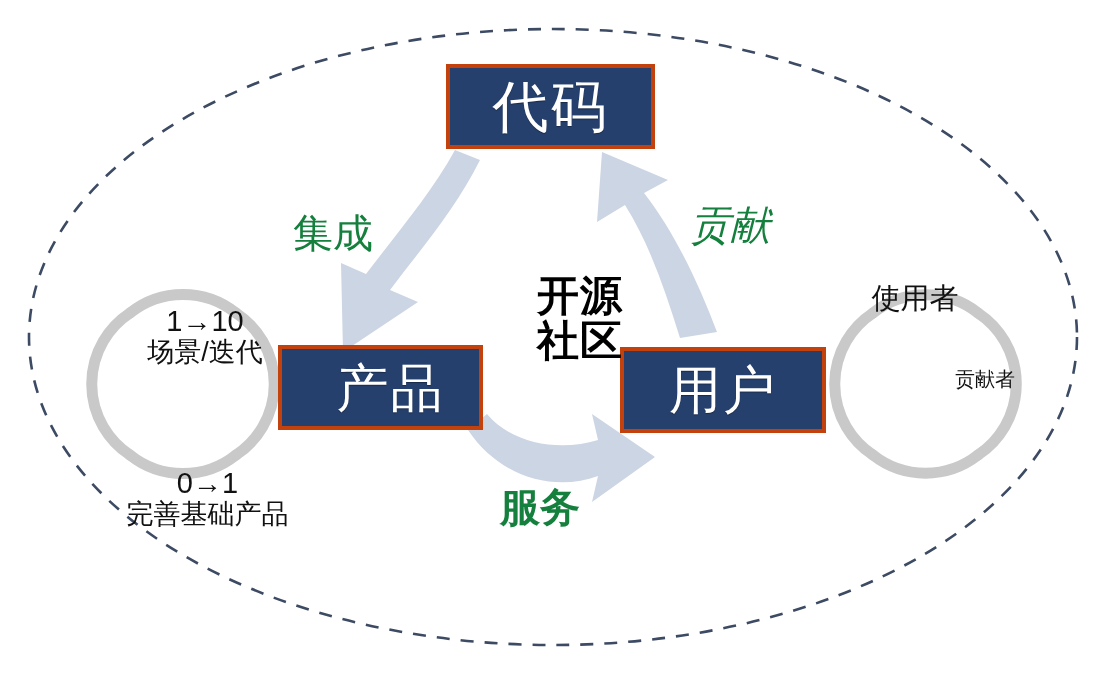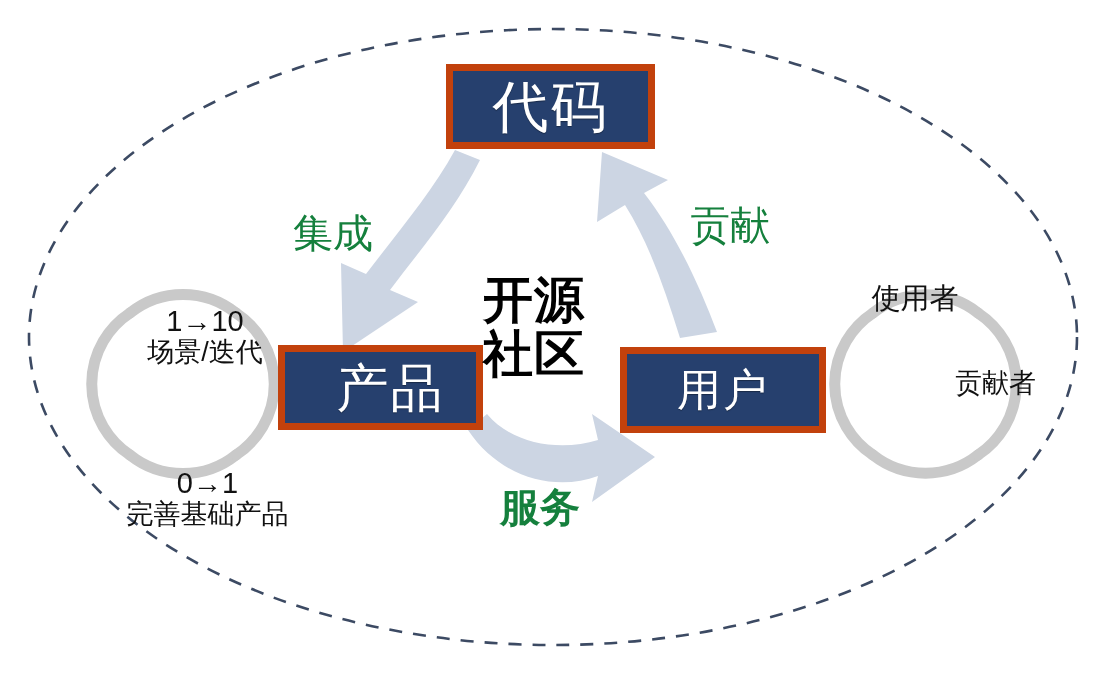--- a/index.html
+++ b/index.html
@@ -17,62 +17,62 @@
   }
   #vector-layer {
     position: absolute;
     left: 0; top: 0;
     width: 1107px;
     height: 675px;
   }
   .node-box {
     position: absolute;
     background: #26406e;
-    border: 7px solid #c2410c;
+    border: 4px solid #c2410c;
     display: flex;
     align-items: center;
     justify-content: center;
     box-sizing: border-box;
     color: #ffffff;
     font-weight: 400;
     letter-spacing: 2px;
     text-shadow: 0 1px 1px rgba(0,0,0,0.35);
   }
   .node-box .node-label {
     display: block;
     line-height: 1;
     white-space: nowrap;
   }
   #node-code   { left: 446px; top: 64px;  width: 209px; height: 85px; }
   #node-code .node-label   { font-size: 56px; }
   #node-product{ left: 278px; top: 345px; width: 205px; height: 85px; padding-left: 20px; }
   #node-product .node-label{ font-size: 52px; }
   #node-user   { left: 620px; top: 347px; width: 206px; height: 86px; }
-  #node-user .node-label   { font-size: 44px; }
+  #node-user .node-label   { font-size: 52px; }
 
   .flow-label {
     position: absolute;
     color: #15803d;
     font-size: 40px;
     line-height: 1;
     white-space: nowrap;
     font-weight: 400;
   }
   #label-integrate { left: 293px; top: 213px; }
-  #label-contribute{ left: 690px; top: 205px; }
+  #label-contribute{ left: 690px; top: 205px; font-style: italic; }
   #label-service   { left: 500px; top: 487px; font-weight: bold; }
 
   #center-title {
     position: absolute;
     left: 483px;
     top: 273px;
     width: 140px;
-    text-align: left;
+    text-align: right;
     color: #000000;
-    font-size: 50px;
+    font-size: 42px;
     font-weight: bold;
     line-height: 1.08;
     letter-spacing: 1px;
   }
   #center-title .t-line { display: block; white-space: nowrap; }
 
   .ring-label {
     position: absolute;
     color: #111111;
     line-height: 1.12;
@@ -85,21 +85,21 @@
     font-size: 27px;
   }
   #ring-left-bottom {
     left: 100px; top: 444px; width: 215px;
     font-size: 27px;
   }
   .ring-label .rl-line { display: block; }
   .ring-label .rl-line.big { font-size: 29px; letter-spacing: 0px; margin-top: 23px; }
 
   #ring-right-top    { left: 845px; top: 282px; width: 140px; font-size: 29px; }
-  #ring-right-side   { left: 955px; top: 368px; width: 130px; font-size: 27px; text-align: left; }
+  #ring-right-side   { left: 955px; top: 368px; width: 130px; font-size: 20px; text-align: left; }
   #ring-right-bottom { left: 845px; top: 444px; width: 140px; font-size: 27px; }
 </style>
 </head>
 <body>
 
 <div id="stage">
 
   <svg id="vector-layer" viewBox="0 0 1107 675" xmlns="http://www.w3.org/2000/svg">
 
     <ellipse cx="553" cy="337" rx="524" ry="308" fill="none" stroke="#3c4a63" stroke-width="2.6" stroke-dasharray="13 11" stroke-linecap="butt"></ellipse>

